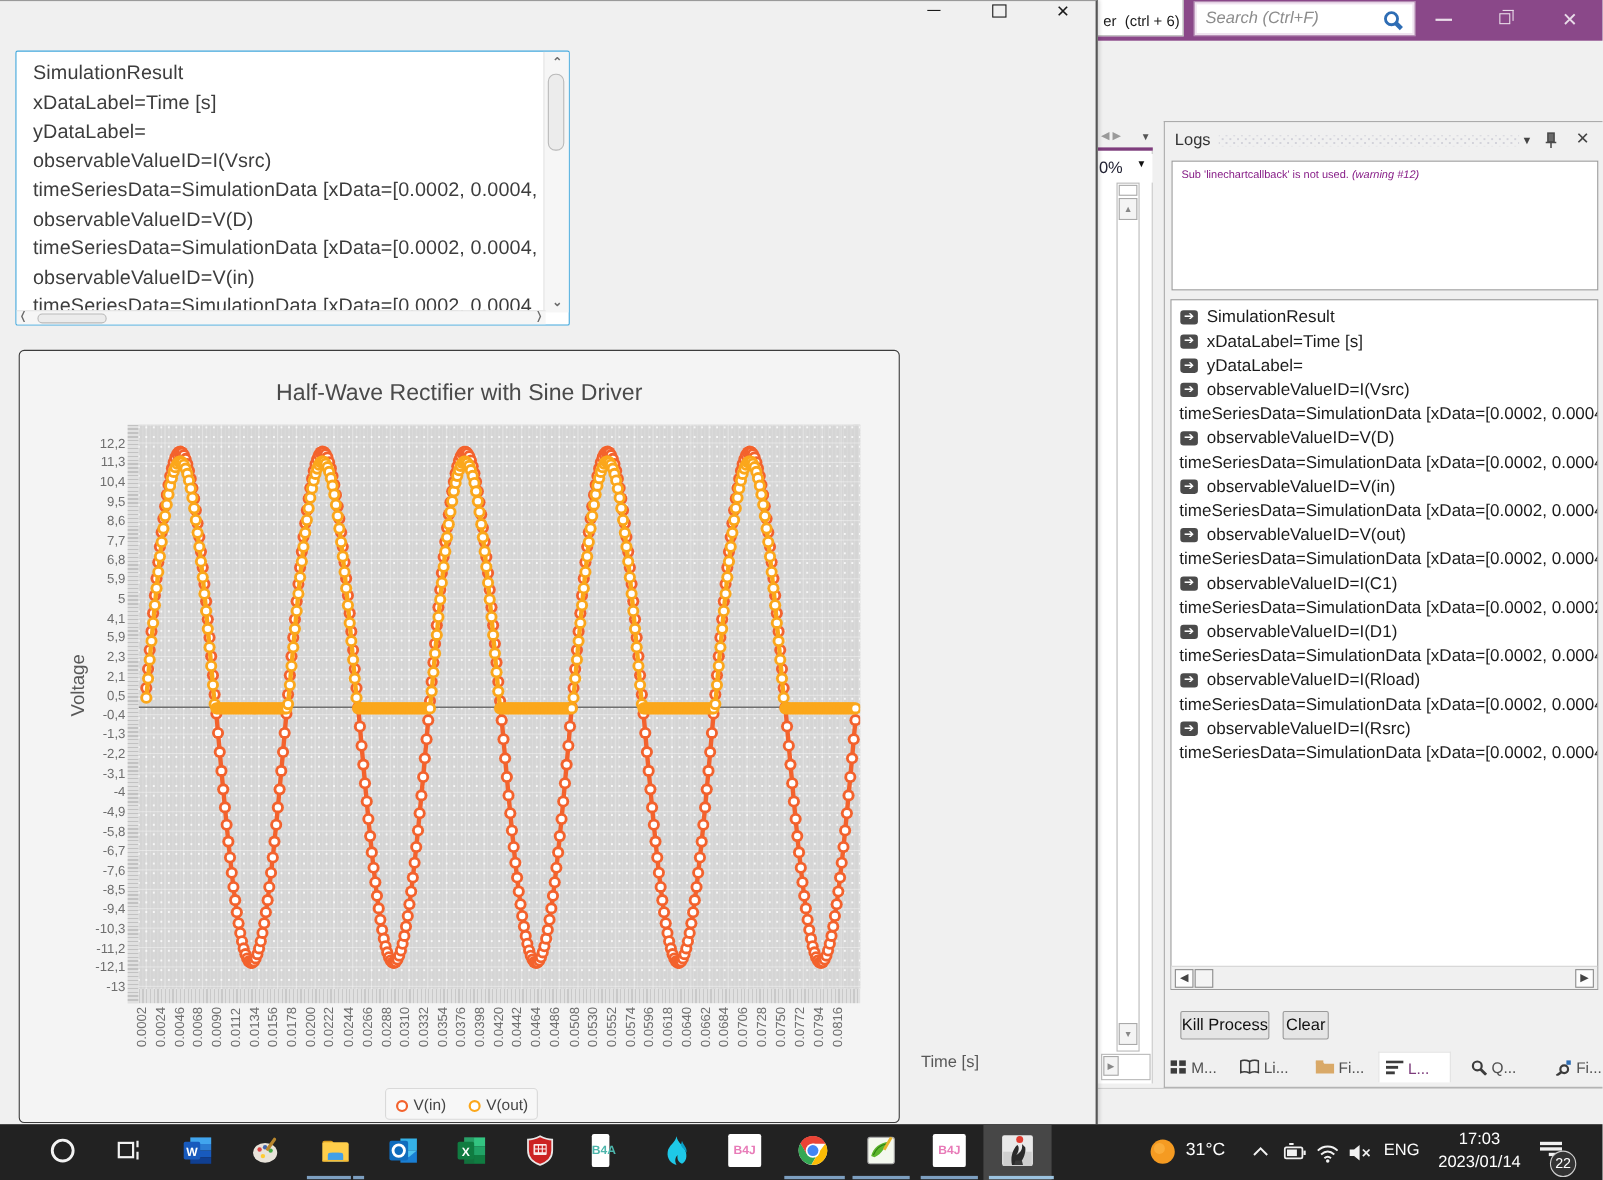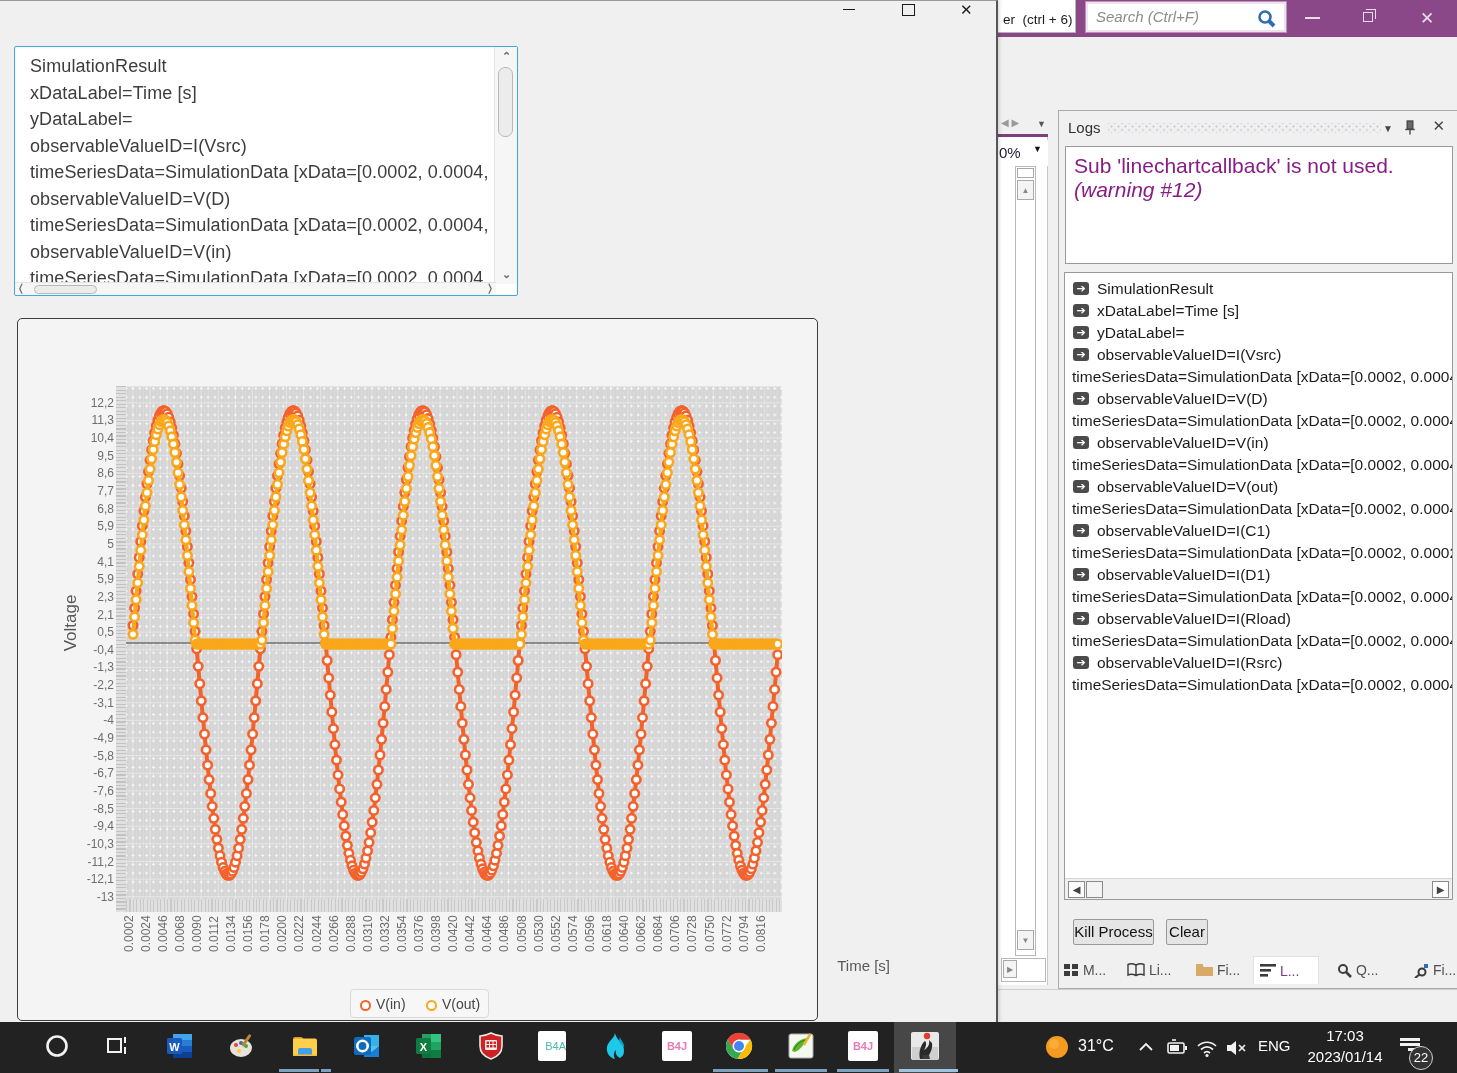--- a/index.html
+++ b/index.html
@@ -53,21 +53,21 @@
 #search .ph{position:absolute;left:8px;top:4px;font-style:italic;font-size:15px;color:#8c8c8c}
 .wcap{position:absolute;top:0;height:37px;color:#e9dce9}
 
 #ebox{position:absolute;left:0px;top:137px;width:50px;height:848px;background:#fff;border-right:1px solid #c8c8c8}
 #purpline{position:absolute;left:0px;top:134px;width:50px;height:3px;background:#7e3d7d}
 
 #logs{position:absolute;left:60px;top:110px;width:399px;height:879px;background:#f0f0f0;border:1px solid #ababab;border-right:none}
 #logs .hdr{position:absolute;left:0;top:0;width:100%;height:34px}
 #logs .hdr .t{position:absolute;left:9px;top:8px;font-size:15px;color:#333}
 #grip{position:absolute;left:49px;top:12px;width:273px;height:10px;background-image:radial-gradient(circle,#d2d2da 1.1px,rgba(0,0,0,0) 1.3px),radial-gradient(circle,#d2d2da 1.1px,rgba(0,0,0,0) 1.3px);background-size:7px 7px,7px 7px;background-position:0 0,3.5px 3.5px}
-#logbox{position:absolute;left:6px;top:35px;width:388px;height:118px;background:#fff;border:1px solid #9a9a9a;font-size:21px}
+#logbox{position:absolute;left:6px;top:35px;width:388px;height:118px;background:#fff;border:1px solid #9a9a9a;font-size:10px}
 #logbox .w{position:absolute;left:8px;top:7px;color:#871d87}
 #listbox{position:absolute;left:5px;top:161px;width:389px;height:628px;background:#fff;border:1px solid #9a9a9a}
 .row{position:absolute;left:0;width:100%;height:22px;font-size:15.5px;color:#1c1c1c;white-space:nowrap;overflow:hidden}
 .rico{position:absolute;left:8px;top:4px;width:16px;height:13px;background:#4b4b4b;border-radius:3px;color:#fff;font-size:11px;text-align:center;line-height:12px}
 .rt1{position:absolute;left:32px;top:2px}
 .rt0{position:absolute;left:7px;top:2px}
 #lsb{position:absolute;left:0;bottom:0;width:100%;height:21px;background:#f0f0f0;border-top:1px solid #d5d5d5}
 .sbb{position:absolute;top:2px;width:17px;height:17px;background:#fdfdfd;border:1px solid #8a8a8a;color:#444;font-size:10px;text-align:center;line-height:16px}
 #killbtn{position:absolute;left:14px;top:808px;width:81px;height:26px;background:#e5e5e5;border:1px solid #999;border-radius:2px;font-size:15px;color:#111;text-align:center;line-height:24px}
 #clearbtn{position:absolute;left:107px;top:808px;width:42px;height:26px;background:#e5e5e5;border:1px solid #999;border-radius:2px;font-size:15px;color:#111;text-align:center;line-height:24px}
@@ -100,20 +100,21 @@
         <div class="th"></div>
         <div class="chv" style="left:7px;bottom:3px">⌄</div>
       </div>
 <div id="hsb">
         <div class="chv" style="left:4px;top:-1px">〈</div>
         <div class="th"></div>
         <div class="chv" style="right:4px;top:-1px">〉</div>
       </div>
 </div>
 <div id="chart">
+<div id="ctitle">Half-Wave Rectifier with Sine Driver</div>
 <div id="yband"></div>
       <div id="xband"></div>
       <div id="rband"></div>
 <div id="plot"></div>
 <svg id="series" width="656" height="513" viewBox="0 0 656 513" xmlns="http://www.w3.org/2000/svg">
 <line x1="0" y1="257.0" x2="656" y2="257.0" stroke="#6f6f6f" stroke-width="1.4"></line>
 <polyline points="7.0,239.5 8.6,222.1 10.1,204.9 11.7,188.0 13.2,171.4 14.8,155.4 16.3,139.9 17.9,125.1 19.4,111.1 21.0,97.9 22.5,85.6 24.1,74.2 25.6,63.9 27.2,54.7 28.7,46.7 30.3,39.8 31.9,34.2 33.4,29.8 35.0,26.8 36.5,25.0 38.1,24.6 39.6,25.5 41.2,27.7 42.7,31.2 44.3,35.9 45.8,42.0 47.4,49.2 48.9,57.7 50.5,67.3 52.0,77.9 53.6,89.6 55.2,102.2 56.7,115.7 58.3,130.0 59.8,145.0 61.4,160.7 62.9,176.9 64.5,193.6 66.0,210.6 67.6,227.9 69.1,245.3 70.7,262.8 72.2,280.3 73.8,297.7 75.3,314.8 76.9,331.6 78.5,348.0 80.0,363.8 81.6,379.1 83.1,393.6 84.7,407.4 86.2,420.3 87.8,432.3 89.3,443.3 90.9,453.3 92.4,462.1 94.0,469.7 95.5,476.2 97.1,481.4 98.7,485.3 100.2,488.0 101.8,489.3 103.3,489.3 104.9,488.0 106.4,485.3 108.0,481.4 109.5,476.2 111.1,469.7 112.6,462.1 114.2,453.3 115.7,443.3 117.3,432.3 118.8,420.3 120.4,407.4 122.0,393.6 123.5,379.1 125.1,363.8 126.6,348.0 128.2,331.6 129.7,314.8 131.3,297.7 132.8,280.3 134.4,262.8 135.9,245.3 137.5,227.9 139.0,210.6 140.6,193.6 142.1,176.9 143.7,160.7 145.3,145.0 146.8,130.0 148.4,115.7 149.9,102.2 151.5,89.6 153.0,77.9 154.6,67.3 156.1,57.7 157.7,49.2 159.2,42.0 160.8,35.9 162.3,31.2 163.9,27.7 165.4,25.5 167.0,24.6 168.6,25.0 170.1,26.8 171.7,29.8 173.2,34.2 174.8,39.8 176.3,46.7 177.9,54.7 179.4,63.9 181.0,74.2 182.5,85.6 184.1,97.9 185.6,111.1 187.2,125.1 188.7,139.9 190.3,155.4 191.9,171.4 193.4,188.0 195.0,204.9 196.5,222.1 198.1,239.5 199.6,257.0 201.2,274.5 202.7,291.9 204.3,309.1 205.8,326.0 207.4,342.6 208.9,358.6 210.5,374.1 212.0,388.9 213.6,402.9 215.2,416.1 216.7,428.4 218.3,439.8 219.8,450.1 221.4,459.3 222.9,467.3 224.5,474.2 226.0,479.8 227.6,484.2 229.1,487.2 230.7,489.0 232.2,489.4 233.8,488.5 235.3,486.3 236.9,482.8 238.5,478.1 240.0,472.0 241.6,464.8 243.1,456.3 244.7,446.7 246.2,436.1 247.8,424.4 249.3,411.8 250.9,398.3 252.4,384.0 254.0,369.0 255.5,353.3 257.1,337.1 258.7,320.4 260.2,303.4 261.8,286.1 263.3,268.7 264.9,251.2 266.4,233.7 268.0,216.3 269.5,199.2 271.1,182.4 272.6,166.0 274.2,150.2 275.7,134.9 277.3,120.4 278.8,106.6 280.4,93.7 282.0,81.7 283.5,70.7 285.1,60.7 286.6,51.9 288.2,44.3 289.7,37.8 291.3,32.6 292.8,28.7 294.4,26.0 295.9,24.7 297.5,24.7 299.0,26.0 300.6,28.7 302.1,32.6 303.7,37.8 305.3,44.3 306.8,51.9 308.4,60.7 309.9,70.7 311.5,81.7 313.0,93.7 314.6,106.6 316.1,120.4 317.7,134.9 319.2,150.2 320.8,166.0 322.3,182.4 323.9,199.2 325.4,216.3 327.0,233.7 328.6,251.2 330.1,268.7 331.7,286.1 333.2,303.4 334.8,320.4 336.3,337.1 337.9,353.3 339.4,369.0 341.0,384.0 342.5,398.3 344.1,411.8 345.6,424.4 347.2,436.1 348.7,446.7 350.3,456.3 351.9,464.8 353.4,472.0 355.0,478.1 356.5,482.8 358.1,486.3 359.6,488.5 361.2,489.4 362.7,489.0 364.3,487.2 365.8,484.2 367.4,479.8 368.9,474.2 370.5,467.3 372.0,459.3 373.6,450.1 375.2,439.8 376.7,428.4 378.3,416.1 379.8,402.9 381.4,388.9 382.9,374.1 384.5,358.6 386.0,342.6 387.6,326.0 389.1,309.1 390.7,291.9 392.2,274.5 393.8,257.0 395.4,239.5 396.9,222.1 398.5,204.9 400.0,188.0 401.6,171.4 403.1,155.4 404.7,139.9 406.2,125.1 407.8,111.1 409.3,97.9 410.9,85.6 412.4,74.2 414.0,63.9 415.5,54.7 417.1,46.7 418.7,39.8 420.2,34.2 421.8,29.8 423.3,26.8 424.9,25.0 426.4,24.6 428.0,25.5 429.5,27.7 431.1,31.2 432.6,35.9 434.2,42.0 435.7,49.2 437.3,57.7 438.8,67.3 440.4,77.9 442.0,89.6 443.5,102.2 445.1,115.7 446.6,130.0 448.2,145.0 449.7,160.7 451.3,176.9 452.8,193.6 454.4,210.6 455.9,227.9 457.5,245.3 459.0,262.8 460.6,280.3 462.1,297.7 463.7,314.8 465.3,331.6 466.8,348.0 468.4,363.8 469.9,379.1 471.5,393.6 473.0,407.4 474.6,420.3 476.1,432.3 477.7,443.3 479.2,453.3 480.8,462.1 482.3,469.7 483.9,476.2 485.4,481.4 487.0,485.3 488.6,488.0 490.1,489.3 491.7,489.3 493.2,488.0 494.8,485.3 496.3,481.4 497.9,476.2 499.4,469.7 501.0,462.1 502.5,453.3 504.1,443.3 505.6,432.3 507.2,420.3 508.7,407.4 510.3,393.6 511.9,379.1 513.4,363.8 515.0,348.0 516.5,331.6 518.1,314.8 519.6,297.7 521.2,280.3 522.7,262.8 524.3,245.3 525.8,227.9 527.4,210.6 528.9,193.6 530.5,176.9 532.0,160.7 533.6,145.0 535.2,130.0 536.7,115.7 538.3,102.2 539.8,89.6 541.4,77.9 542.9,67.3 544.5,57.7 546.0,49.2 547.6,42.0 549.1,35.9 550.7,31.2 552.2,27.7 553.8,25.5 555.4,24.6 556.9,25.0 558.5,26.8 560.0,29.8 561.6,34.2 563.1,39.8 564.7,46.7 566.2,54.7 567.8,63.9 569.3,74.2 570.9,85.6 572.4,97.9 574.0,111.1 575.5,125.1 577.1,139.9 578.7,155.4 580.2,171.4 581.8,188.0 583.3,204.9 584.9,222.1 586.4,239.5 588.0,257.0 589.5,274.5 591.1,291.9 592.6,309.1 594.2,326.0 595.7,342.6 597.3,358.6 598.8,374.1 600.4,388.9 602.0,402.9 603.5,416.1 605.1,428.4 606.6,439.8 608.2,450.1 609.7,459.3 611.3,467.3 612.8,474.2 614.4,479.8 615.9,484.2 617.5,487.2 619.0,489.0 620.6,489.4 622.1,488.5 623.7,486.3 625.3,482.8 626.8,478.1 628.4,472.0 629.9,464.8 631.5,456.3 633.0,446.7 634.6,436.1 636.1,424.4 637.7,411.8 639.2,398.3 640.8,384.0 642.3,369.0 643.9,353.3 645.4,337.1 647.0,320.4 648.6,303.4 650.1,286.1 651.7,268.7" fill="none" stroke="#f3622d" stroke-width="4"></polyline>
 <circle cx="7.0" cy="239.5" r="5.5" fill="#f3622d"></circle>
         <circle cx="7.0" cy="239.5" r="2.9" fill="#fff"></circle>
 <circle cx="8.6" cy="222.1" r="5.5" fill="#f3622d"></circle>
@@ -2074,21 +2075,21 @@
         <g fill="#c22">
           <rect x="10.5" y="10.5" width="2.5" height="2.5"></rect>
           <rect x="14" y="10.5" width="2.5" height="2.5"></rect>
           <rect x="17.5" y="10.5" width="2.5" height="2.5"></rect>
           <rect x="10.5" y="14" width="2.5" height="2.5"></rect>
           <rect x="14" y="14" width="2.5" height="2.5"></rect>
           <rect x="17.5" y="14" width="2.5" height="2.5"></rect>
         </g>
       </svg></div>
 <div class="tbi" style="left:538px">
-      <div style="width:28px;height:30px;background:#fff;border-radius:2px;text-align:right;line-height:30px;font-size:11px;font-weight:normal;color:#4db6ac;font-family:'Liberation Sans'">B4A</div>
+      <div style="width:16px;height:30px;background:#fff;border-radius:2px;text-align:left;line-height:30px;font-size:11px;font-weight:bold;color:#4db6ac;font-family:'Liberation Sans'">B4A</div>
     </div>
 <div class="tbi" style="left:600px"><svg width="30" height="30" viewBox="0 0 30 30">
         <path d="M15 2 C14 8 8 10 7 16 C6 22 10 27 15 28 C13 24 14 21 16 19 C15 24 18 26 20 27 C24 25 25 20 23 15 C21 10 16 8 15 2 Z" fill="#1ec8e8"></path>
         <path d="M20 6 C21 10 25 12 24 17 C23 14 20 13 19 10 Z" fill="#0aa0c8"></path>
       </svg></div>
 <div class="tbi" style="left:662px">
       <div style="width:30px;height:30px;background:#fff;border-radius:2px;text-align:center;line-height:30px;font-size:11px;font-weight:bold;color:#e87bb8;font-family:'Liberation Sans'">B4J</div>
     </div>
 <div class="tbi" style="left:724px"><svg width="30" height="30" viewBox="0 0 30 30">
         <circle cx="15" cy="15" r="13" fill="#fff"></circle>

